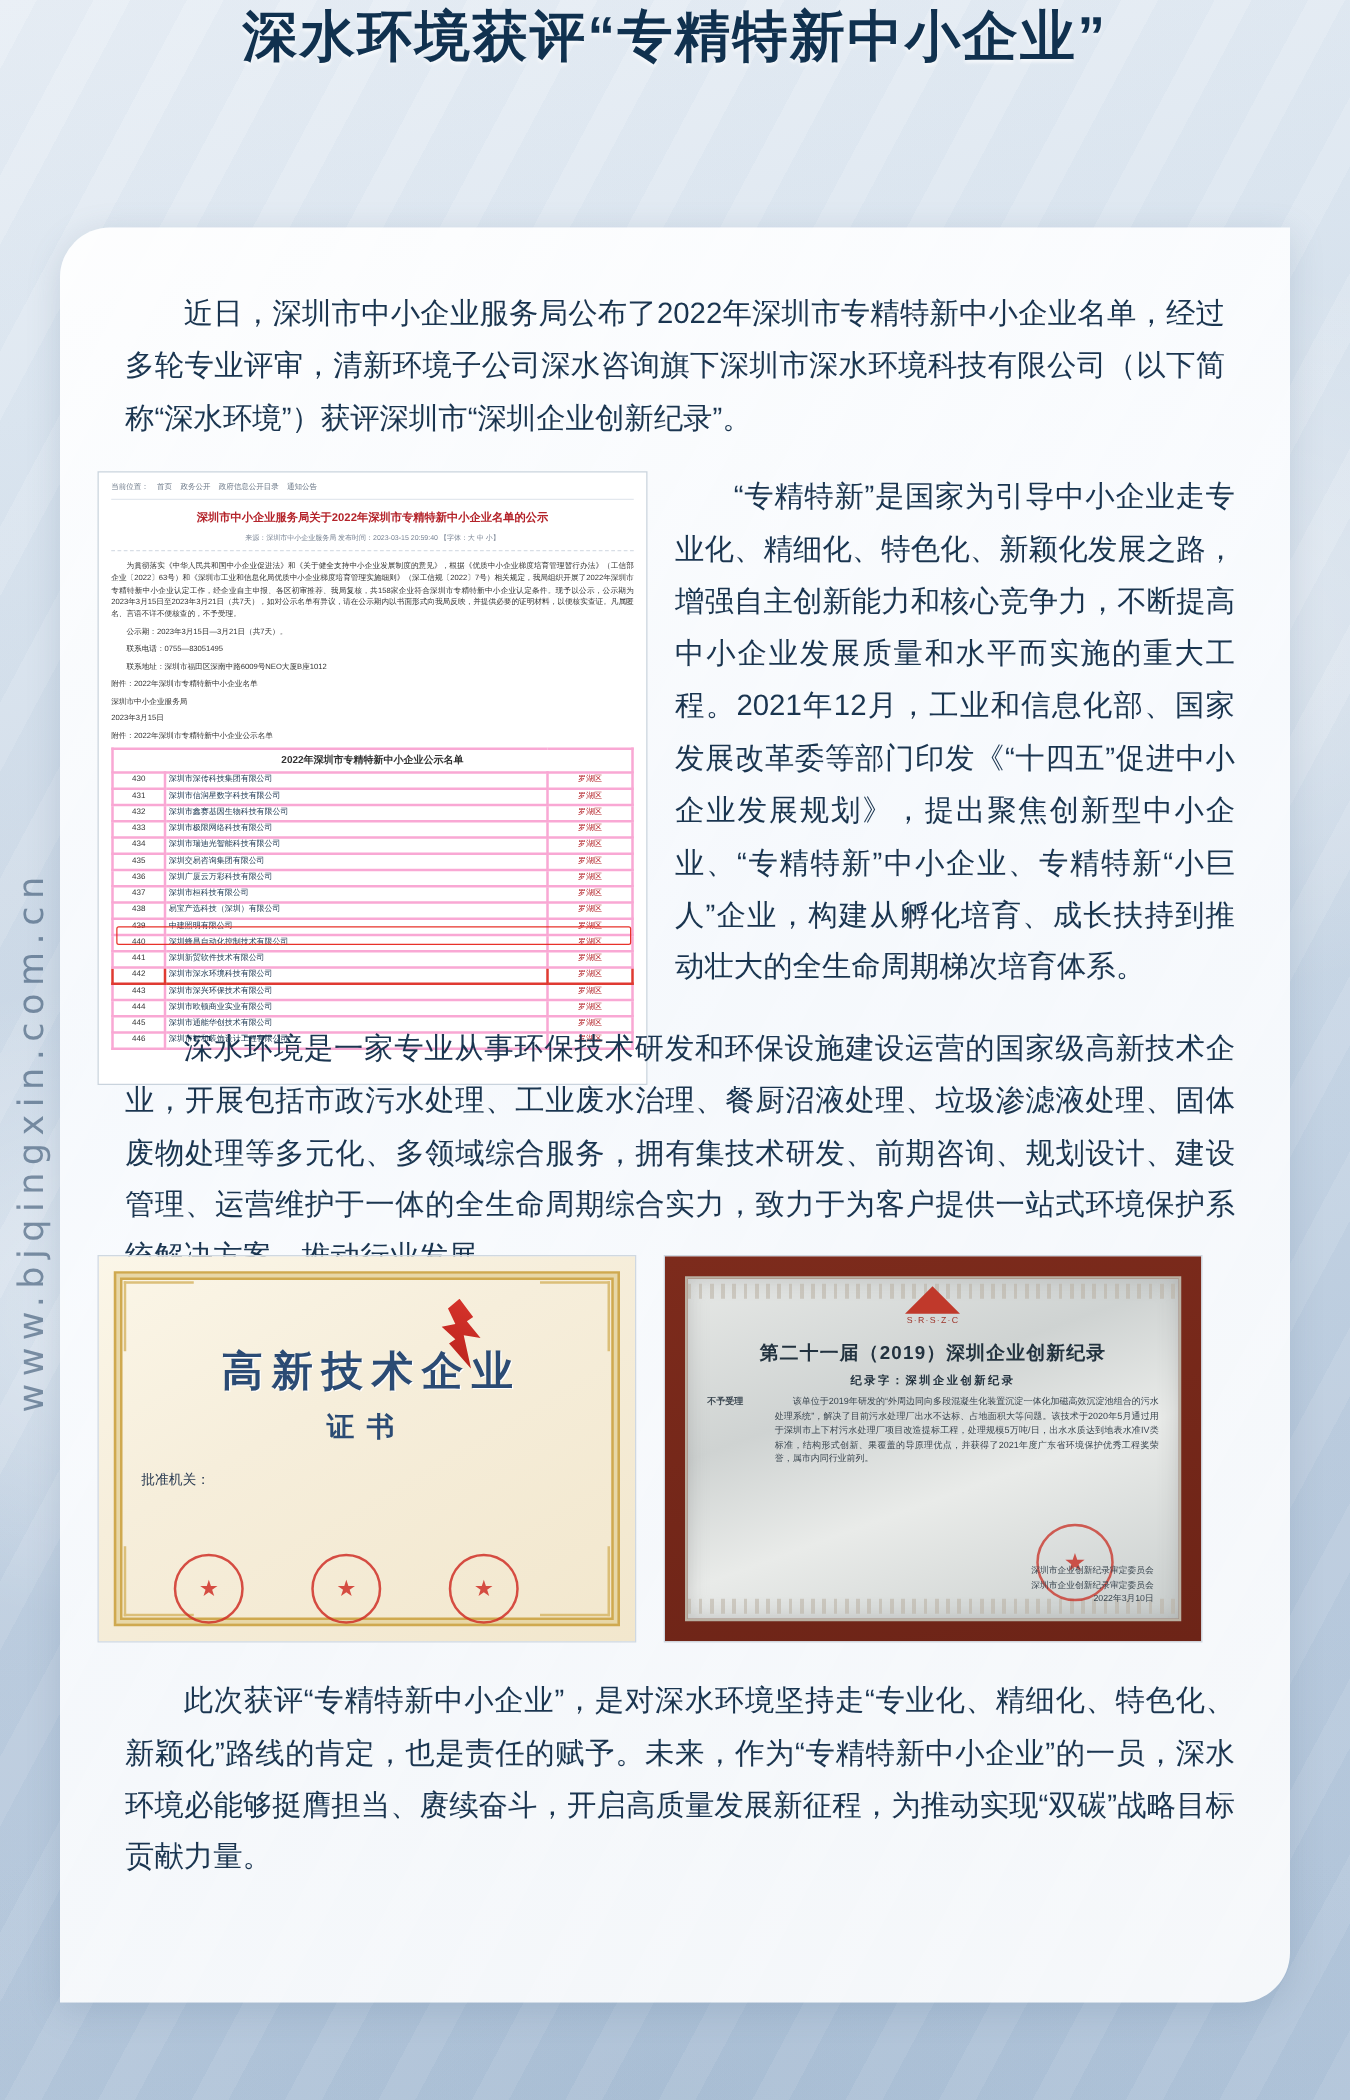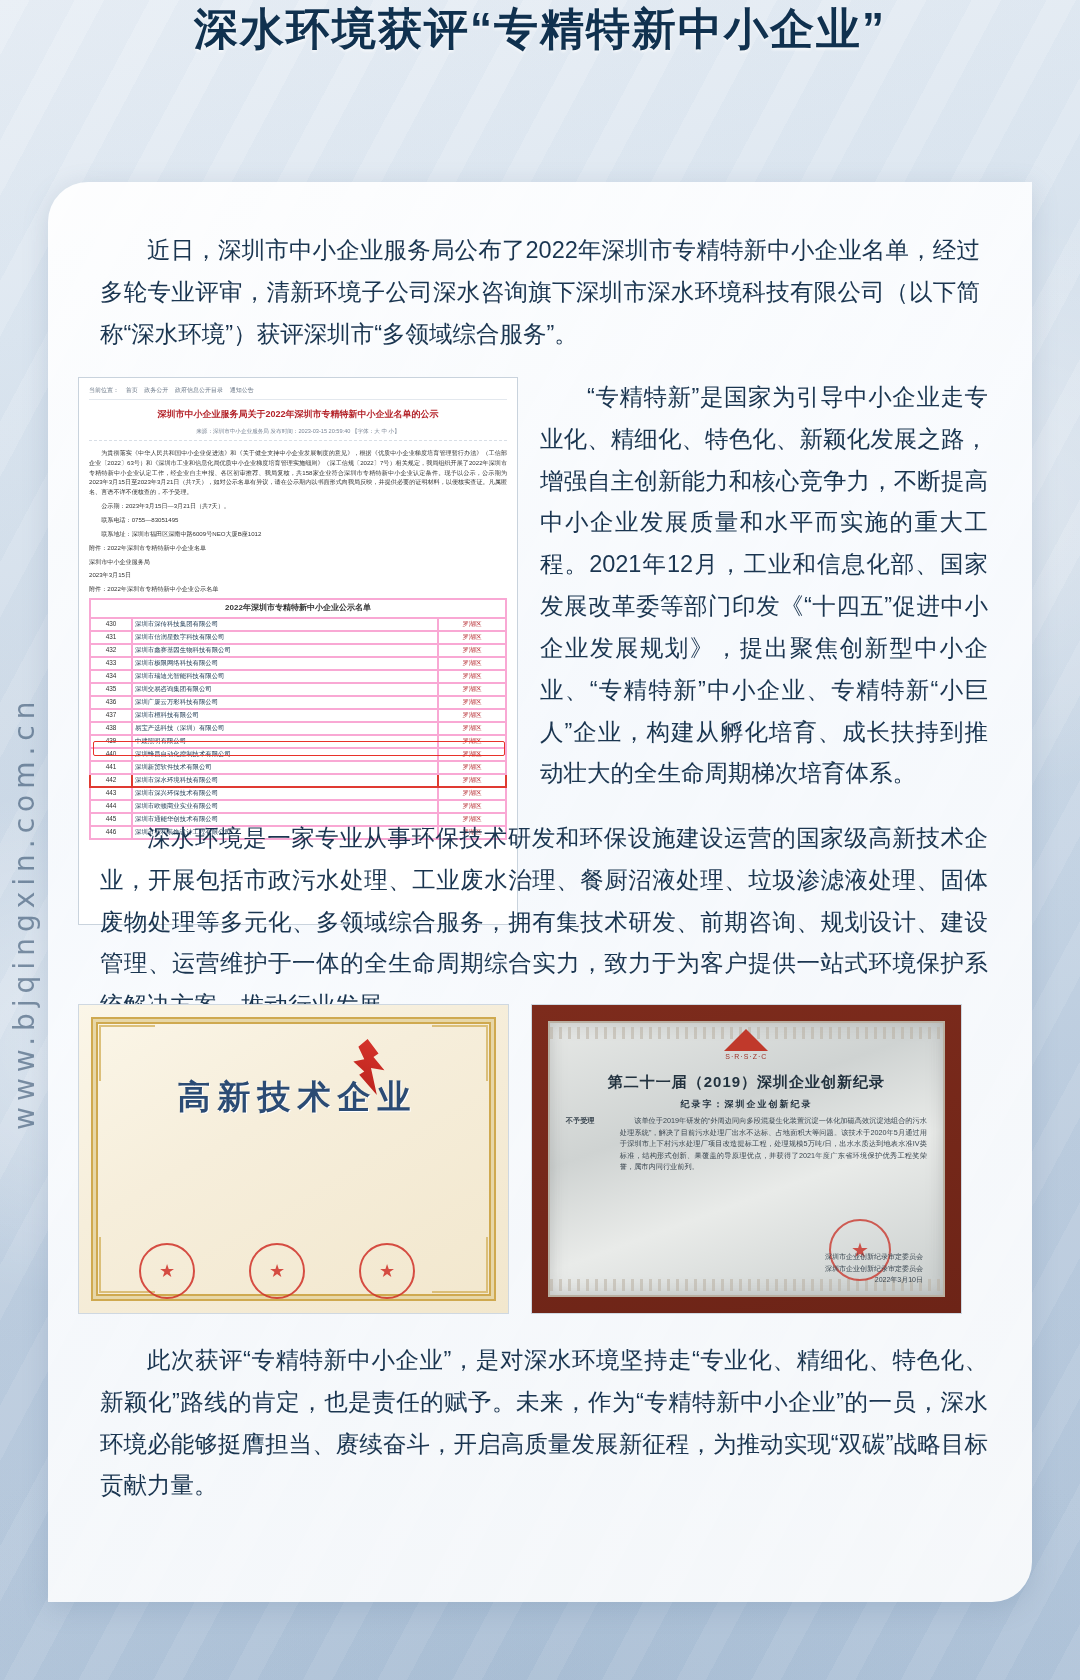--- a/index.html
+++ b/index.html
@@ -78,21 +78,21 @@
     top: 195px;
     width: 930px;
     display: flex;
     gap: 22px;
     align-items: flex-start;
   }
 
   
   .notice {
     width: 440px;
-    height: 548px;
+    height: 491px;
     background: #ffffff;
     border: 1px solid #c9d3dd;
     box-sizing: border-box;
     padding: 8px 10px;
     font-size: 6.2px;
     line-height: 1.5;
     color: #333;
     overflow: hidden;
     position: relative;
   }
@@ -386,21 +386,21 @@
 <div class="bg-wash"></div>
 <div class="bg-diag"></div>
 
 <div class="page-title">深水环境获评“专精特新中小企业”</div>
 
 <div class="watermark">www.bjqingxin.com.cn</div>
 
 <div class="card">
 
   <div class="lead">
-    <div class="para">近日，深圳市中小企业服务局公布了2022年深圳市专精特新中小企业名单，经过多轮专业评审，清新环境子公司深水咨询旗下深圳市深水环境科技有限公司（以下简称“深水环境”）获评深圳市“多领域综合服务”。</div>
+    <div class="para">近日，深圳市中小企业服务局公布了2022年深圳市专精特新中小企业名单，经过多轮专业评审，清新环境子公司深水咨询旗下深圳市深水环境科技有限公司（以下简称“深水环境”）获评深圳市“深圳企业创新纪录”。</div>
   </div>
 
   <div class="mid-row">
 
     <div class="notice">
       <div class="nt-crumb">
         <span>当前位置：</span>
         <span>首页</span>
         <span>政务公开</span>
         <span>政府信息公开目录</span>
@@ -524,21 +524,26 @@
   <div class="awards">
 
     <div class="cert cert-a">
       <div class="frame"></div>
       <div class="corner tl"></div>
       <div class="corner tr"></div>
       <div class="corner bl"></div>
       <div class="corner br"></div>
       <div class="flame"></div>
       <div class="big">高新技术企业</div>
+      <div class="zhengshu">证书</div>
       <div class="rows">
+        <div class="r">
+          <div class="l"><span>批准机关：</span></div>
+          <div class="rr"></div>
+        </div>
       </div>
       <div class="seals">
         <div class="seal">
             <span class="star">★</span>
           </div>
         <div class="seal">
             <span class="star">★</span>
           </div>
         <div class="seal">
             <span class="star">★</span>

